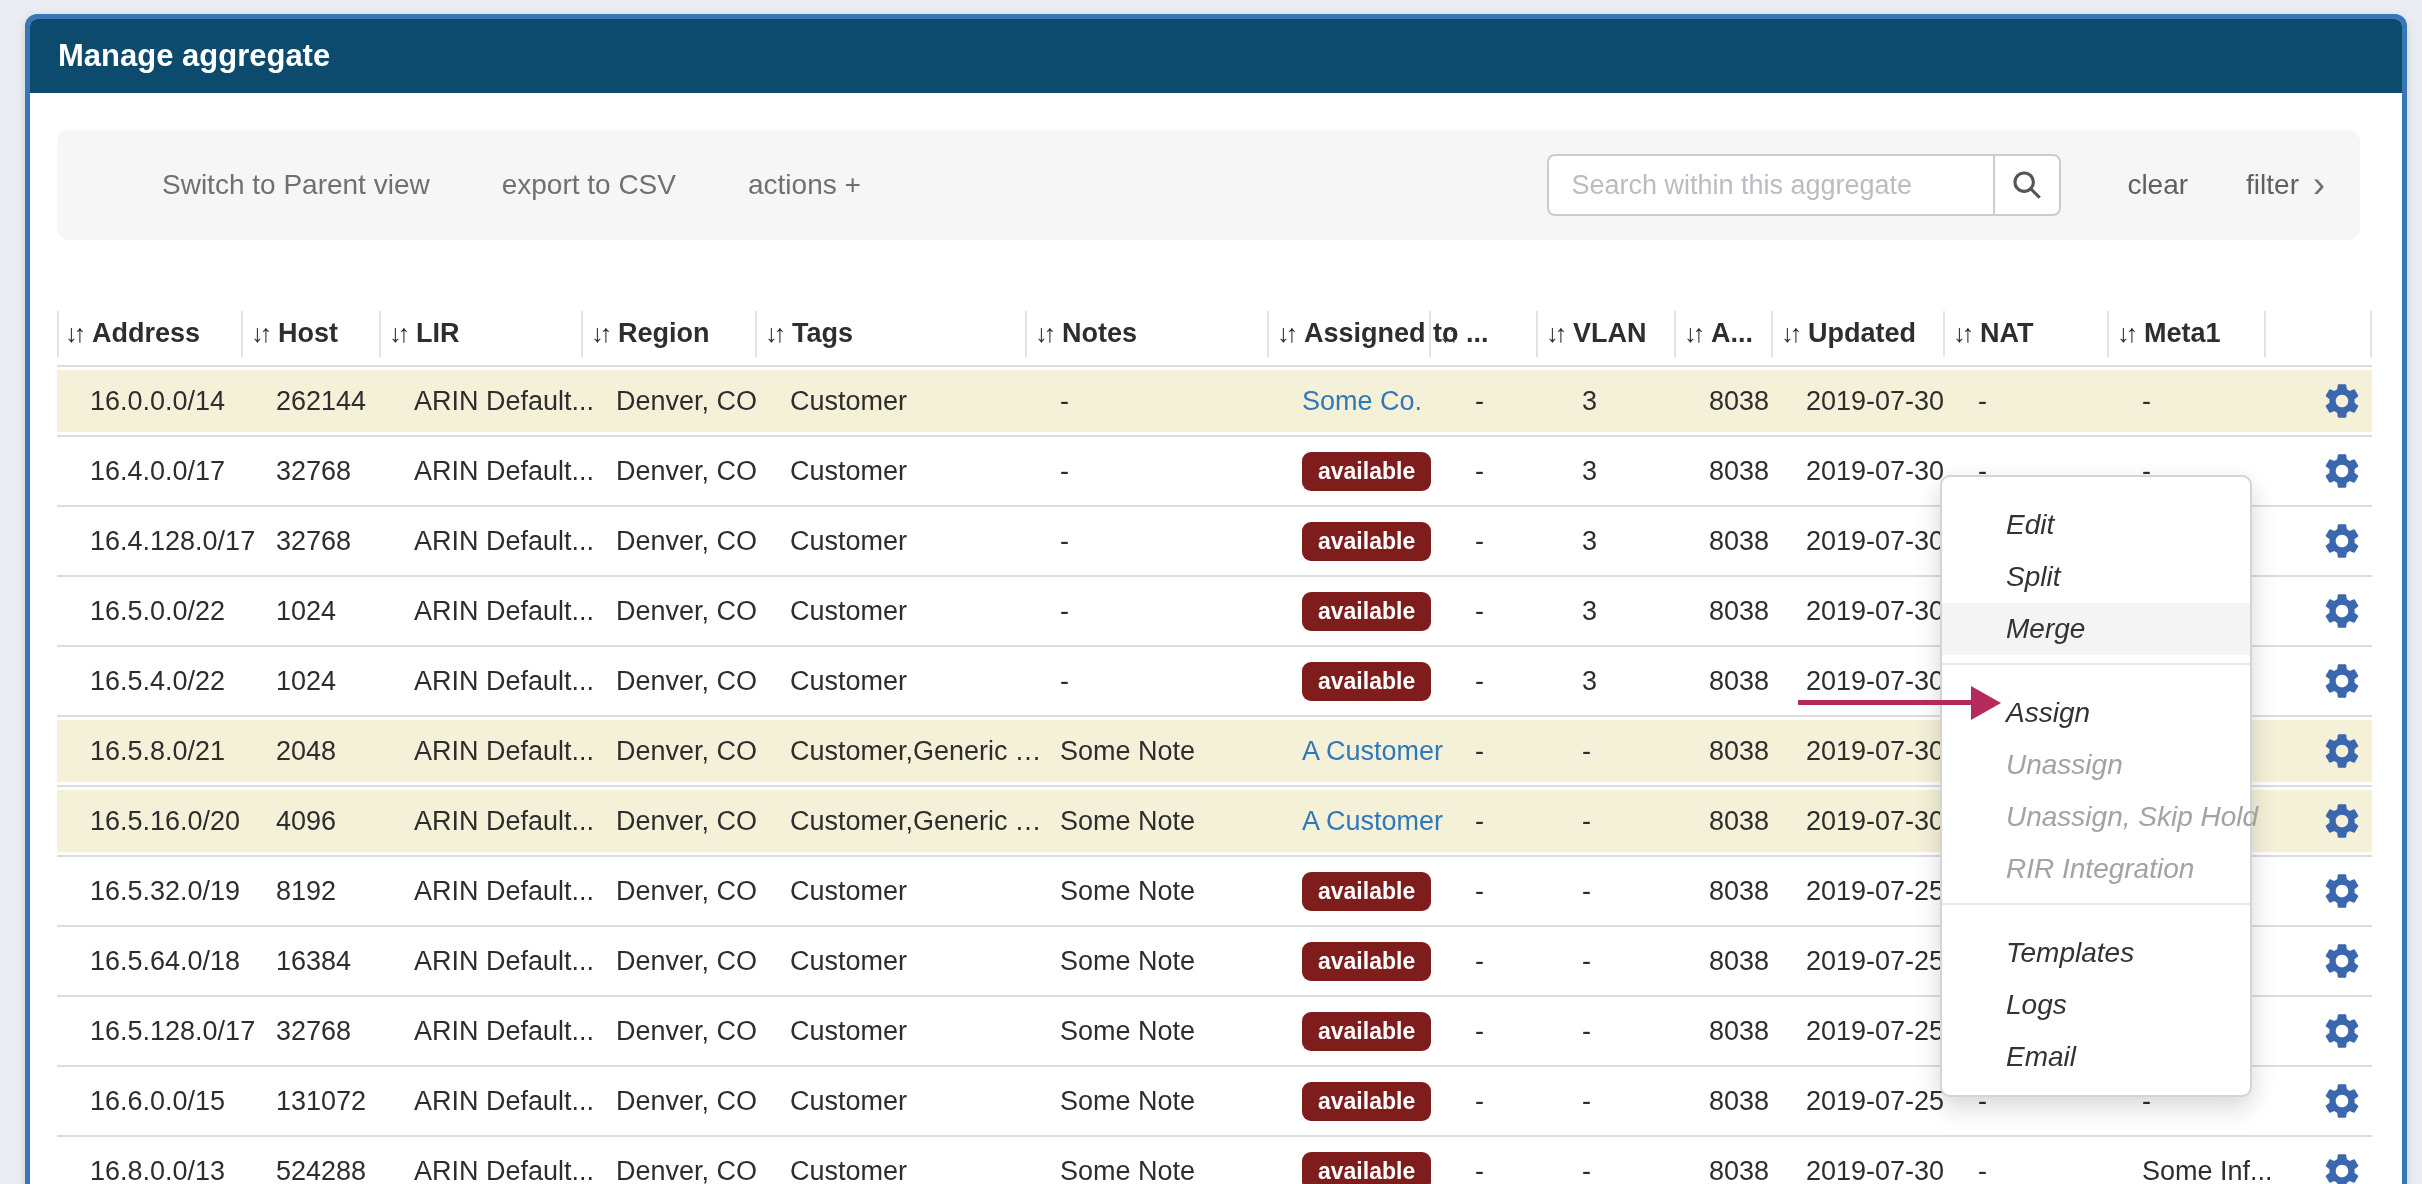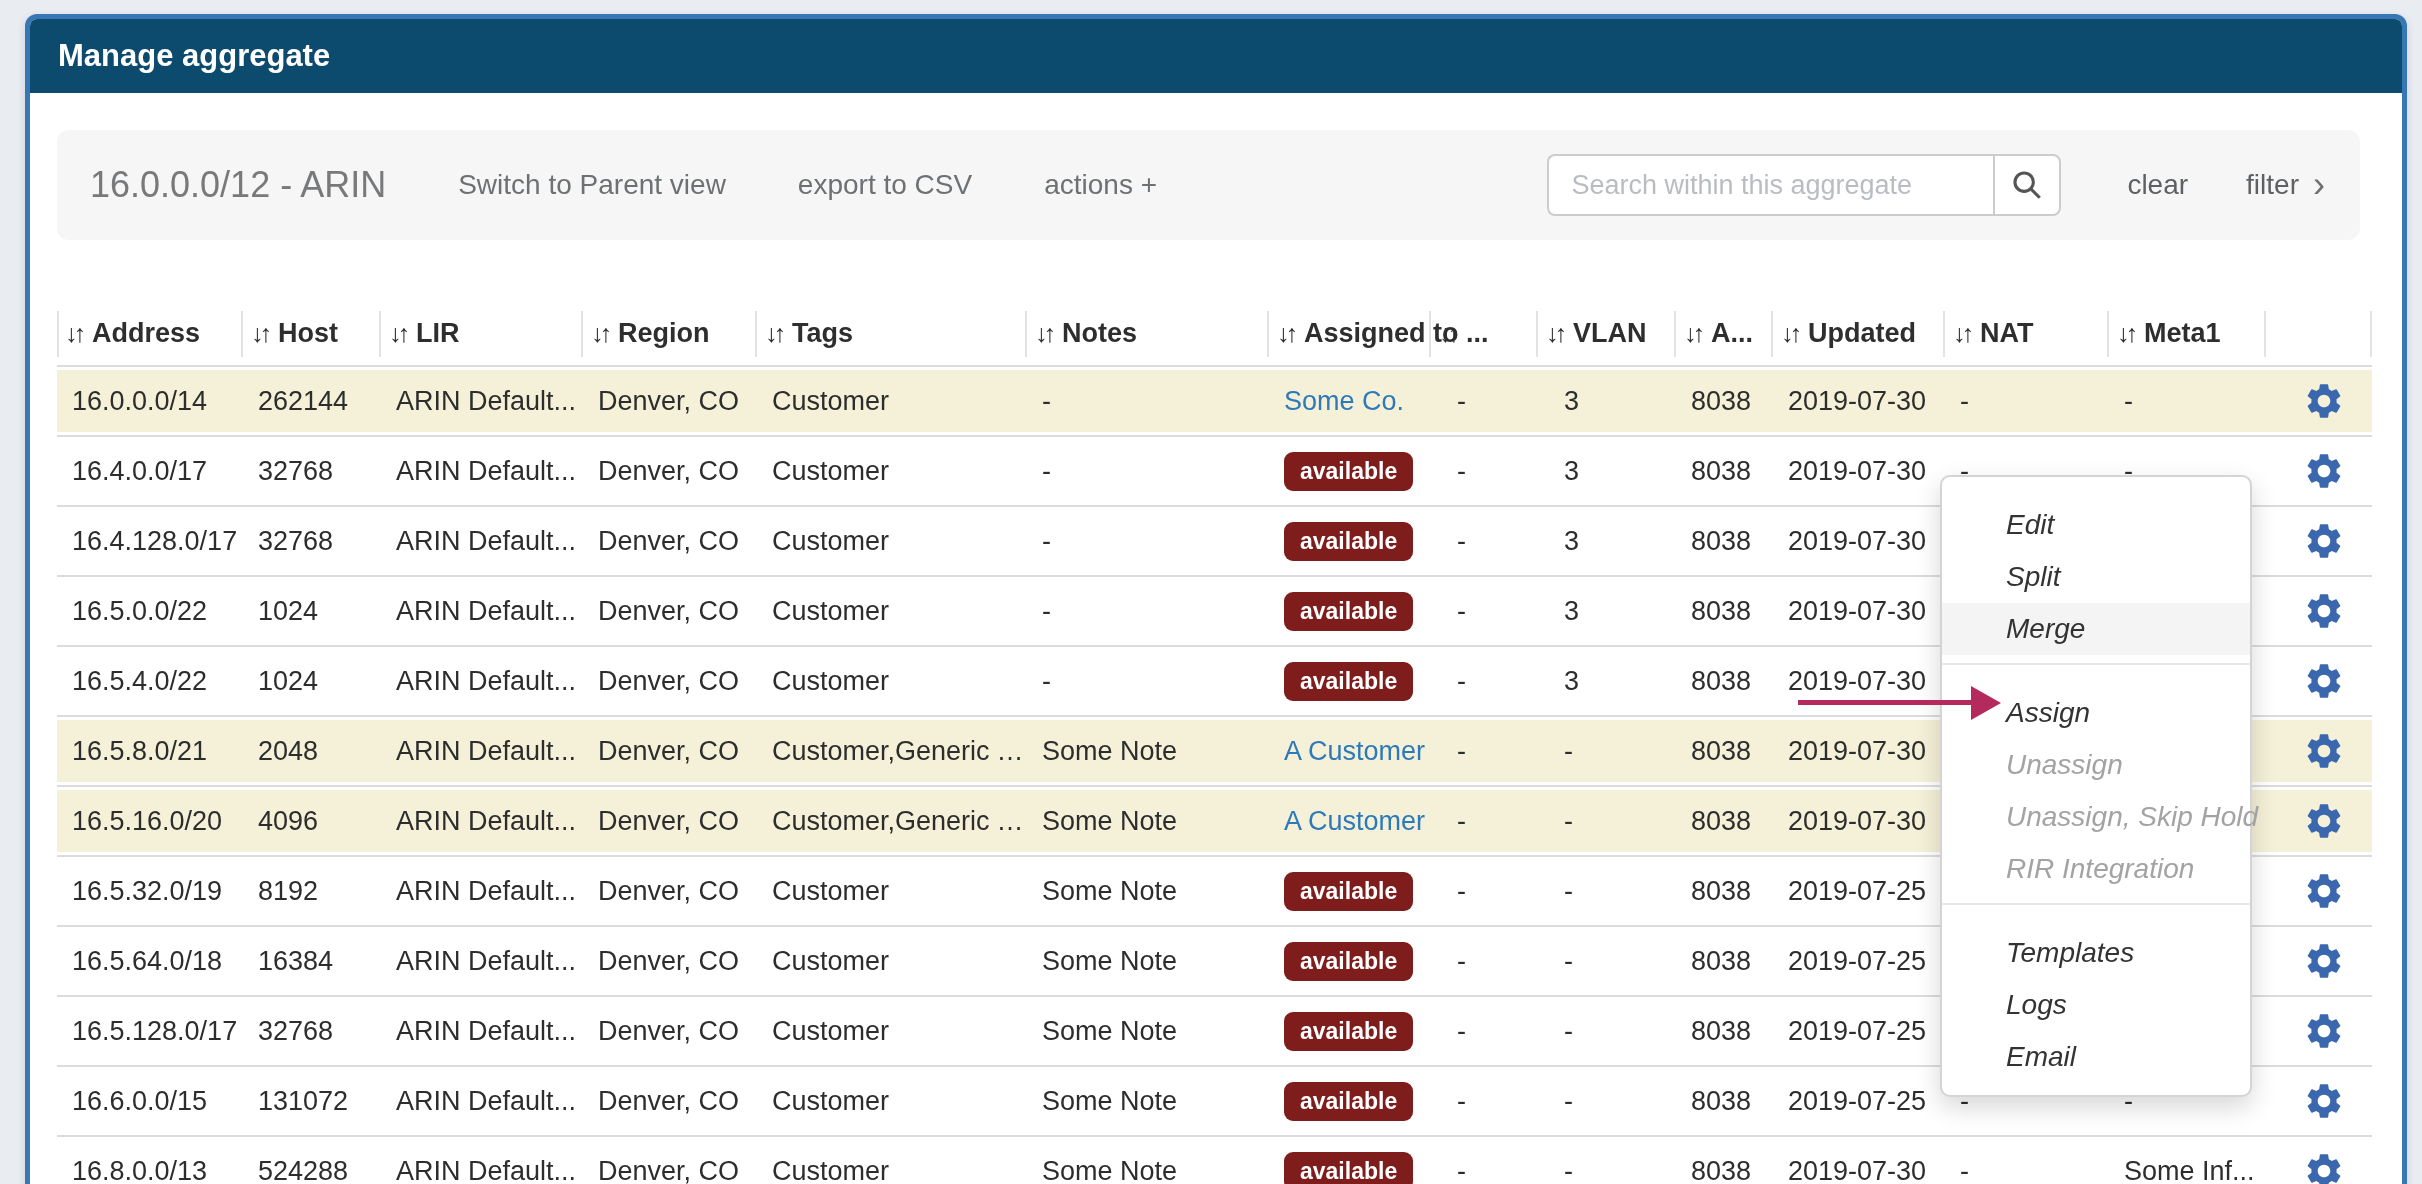--- a/index.html
+++ b/index.html
@@ -34,21 +34,21 @@
 
   .table { margin:62px 0 0 27px; width:2315px;
     --cols:186px 138px 202px 174px 270px 242px 162px 107px 138px 97px 172px 164px 157px 106px; }
   .thead { display:grid; grid-template-columns:var(--cols); align-items:center; height:63px; }
   .th { position:relative; padding-left:8px; font-size:27px; font-weight:bold; color:#2e2e2e;
     white-space:nowrap; height:46px; display:flex; align-items:center; cursor:pointer; }
   .th::after { content:""; position:absolute; right:0; top:0; height:46px; width:2px; background:#e3e3e3; }
   .th:first-child::before { content:""; position:absolute; left:0; top:0; height:46px; width:2px; background:#e3e3e3; }
   .sort { font-size:25px; letter-spacing:-4px; margin-right:10px; font-weight:bold; color:#2e2e2e; }
   .trow { display:grid; grid-template-columns:var(--cols); align-items:center; height:70px;
-    border-top:2px solid #dcdcdc; background:#fff; cursor:pointer; }
+    border-top:2px solid #dcdcdc; background:#fff; cursor:pointer;padding-left:18px; }
   .trow.hl { background:#f5f1d8; box-shadow:inset 0 3px 0 #fff, inset 0 -3px 0 #fff; }
   .cell { padding-left:15px; font-size:27px; color:#2d2d2d; white-space:nowrap;
     overflow:hidden; text-overflow:ellipsis; }
   .cell.pad-lg { padding-left:26px; }
   .cell a { color:#2e79b9; text-decoration:none; cursor:pointer; }
   .badge { display:inline-block; background:#7f1d1d; color:#fff; font-size:23px; font-weight:bold;
     padding:8px 16px; border-radius:9px; line-height:1; }
   .gear-btn { background:none; border:none; padding:0; margin-left:22px; cursor:pointer;
     display:flex; align-items:center; }
 
@@ -69,21 +69,20 @@
 </style>
 </head>
 <body>
 
 <div class="window">
   <div class="titlebar">
     <span class="wtitle">Manage aggregate</span>
   </div>
 
   <div class="toolbar">
-    <span class="agg-title">16.0.0.0/12 - ARIN</span>
     <span id="toolbar-links" style="display:flex;">
         <a class="tlink">Switch to Parent view</a>
         <a class="tlink">export to CSV</a>
         <a class="tlink">actions +</a>
       </span>
     <span class="search">
       <input type="text" placeholder="Search within this aggregate" style="">
       <button class="search-btn">
         <svg width="34" height="34" viewBox="0 0 24 24">
           <circle cx="10" cy="10" r="6.5" fill="none" stroke="#555" stroke-width="2.2"></circle>

